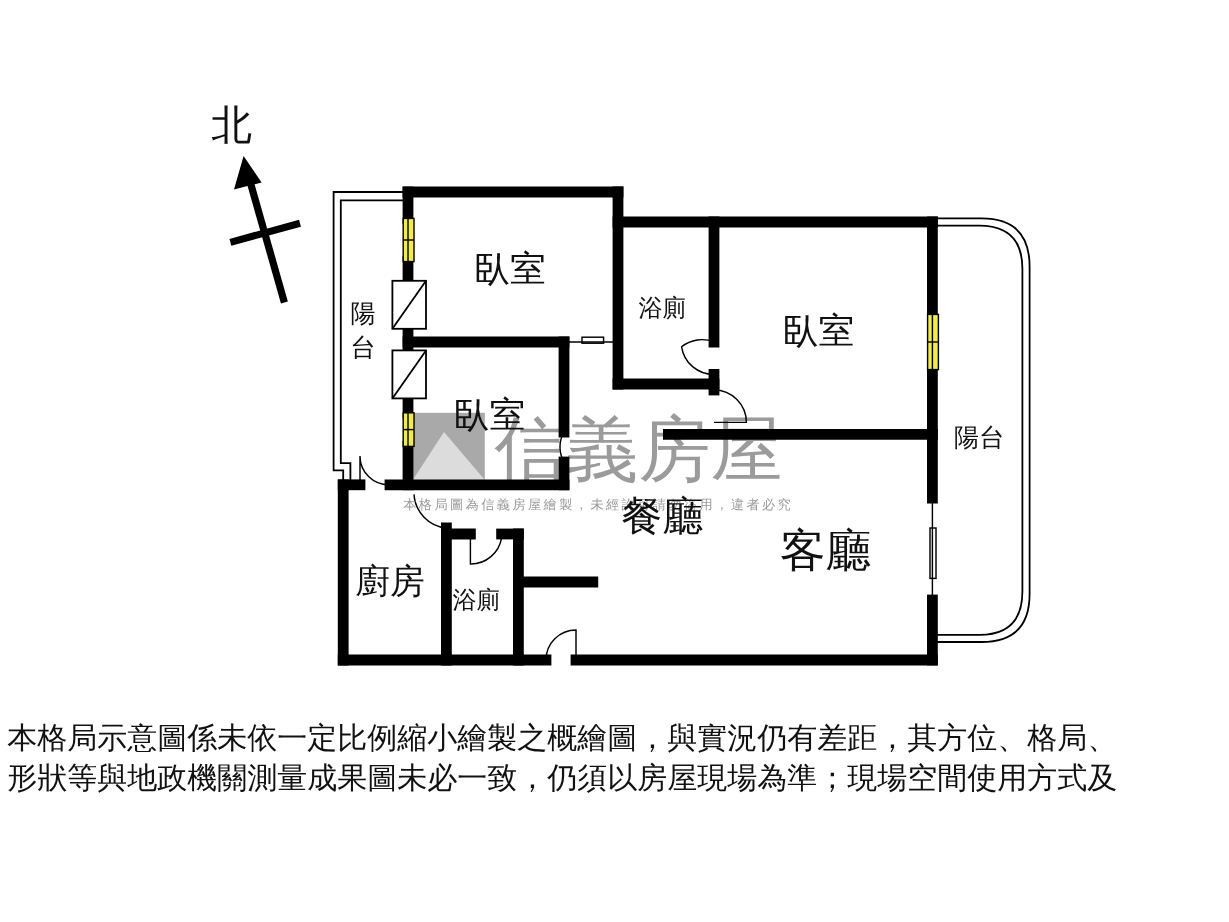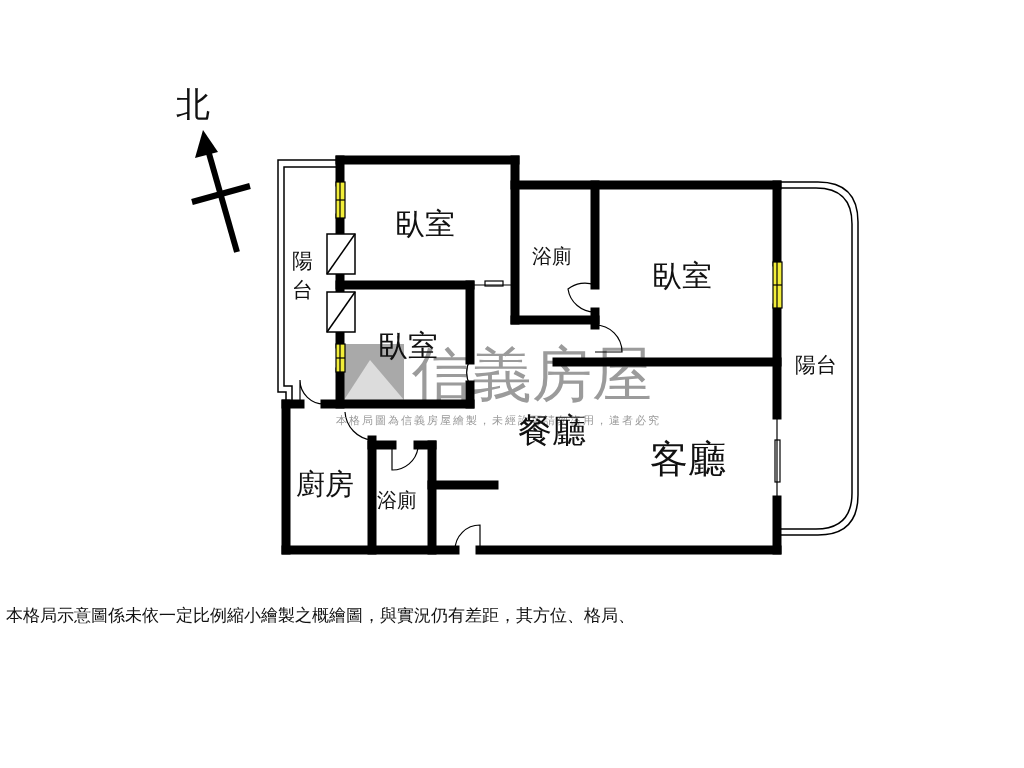--- a/index.html
+++ b/index.html
@@ -4,21 +4,21 @@
 <style>
   html, body { margin:0; padding:0; background:#ffffff; }
   body { width:1024px; height:768px; position:relative; overflow:hidden;
          font-family:"DejaVu Sans", "Liberation Sans", sans-serif; }
   #plan { position:absolute; left:0; top:0; width:1024px; height:590px; }
   .room-label { font-family:"DejaVu Serif", "Liberation Serif", serif; fill:#111; }
   .wm-big { font-family:"DejaVu Sans", "Liberation Sans", sans-serif; fill:#8a8a8a; opacity:0.85; }
   .wm-small { font-family:"DejaVu Sans", "Liberation Sans", sans-serif; fill:#9a9a9a; letter-spacing:2px; }
   #disclaimer { position:absolute; left:6px; top:598px; width:1016px;
                 font-family:"DejaVu Serif", "Liberation Serif", serif;
-                font-size:17px; line-height:34px; color:#111; }
+                font-size:25px; line-height:34px; color:#111; }
   #disclaimer div { white-space:nowrap; }
 </style>
 </head>
 <body>
 
 <svg id="plan" viewBox="0 0 1024 590" xmlns="http://www.w3.org/2000/svg">
 
   <g>
     <text x="176" y="116" font-size="34" class="room-label">北</text>
     <g>
@@ -137,13 +137,14 @@
   <text x="292" y="268" font-size="21" class="room-label">陽</text>
   <text x="292" y="297" font-size="21" class="room-label">台</text>
   <text x="795" y="372" font-size="21" class="room-label">陽台</text>
   <text x="296" y="494" font-size="29" class="room-label">廚房</text>
   <text x="518" y="442" font-size="34" class="room-label">餐廳</text>
   <text x="650" y="472" font-size="38" class="room-label">客廳</text>
 </svg>
 
 <div id="disclaimer">
   <div>本格局示意圖係未依一定比例縮小繪製之概繪圖，與實況仍有差距，其方位、格局、</div>
+  <div>形狀等與地政機關測量成果圖未必一致，仍須以房屋現場為準；現場空間使用方式及</div>
 </div>
 
 </body></html>

